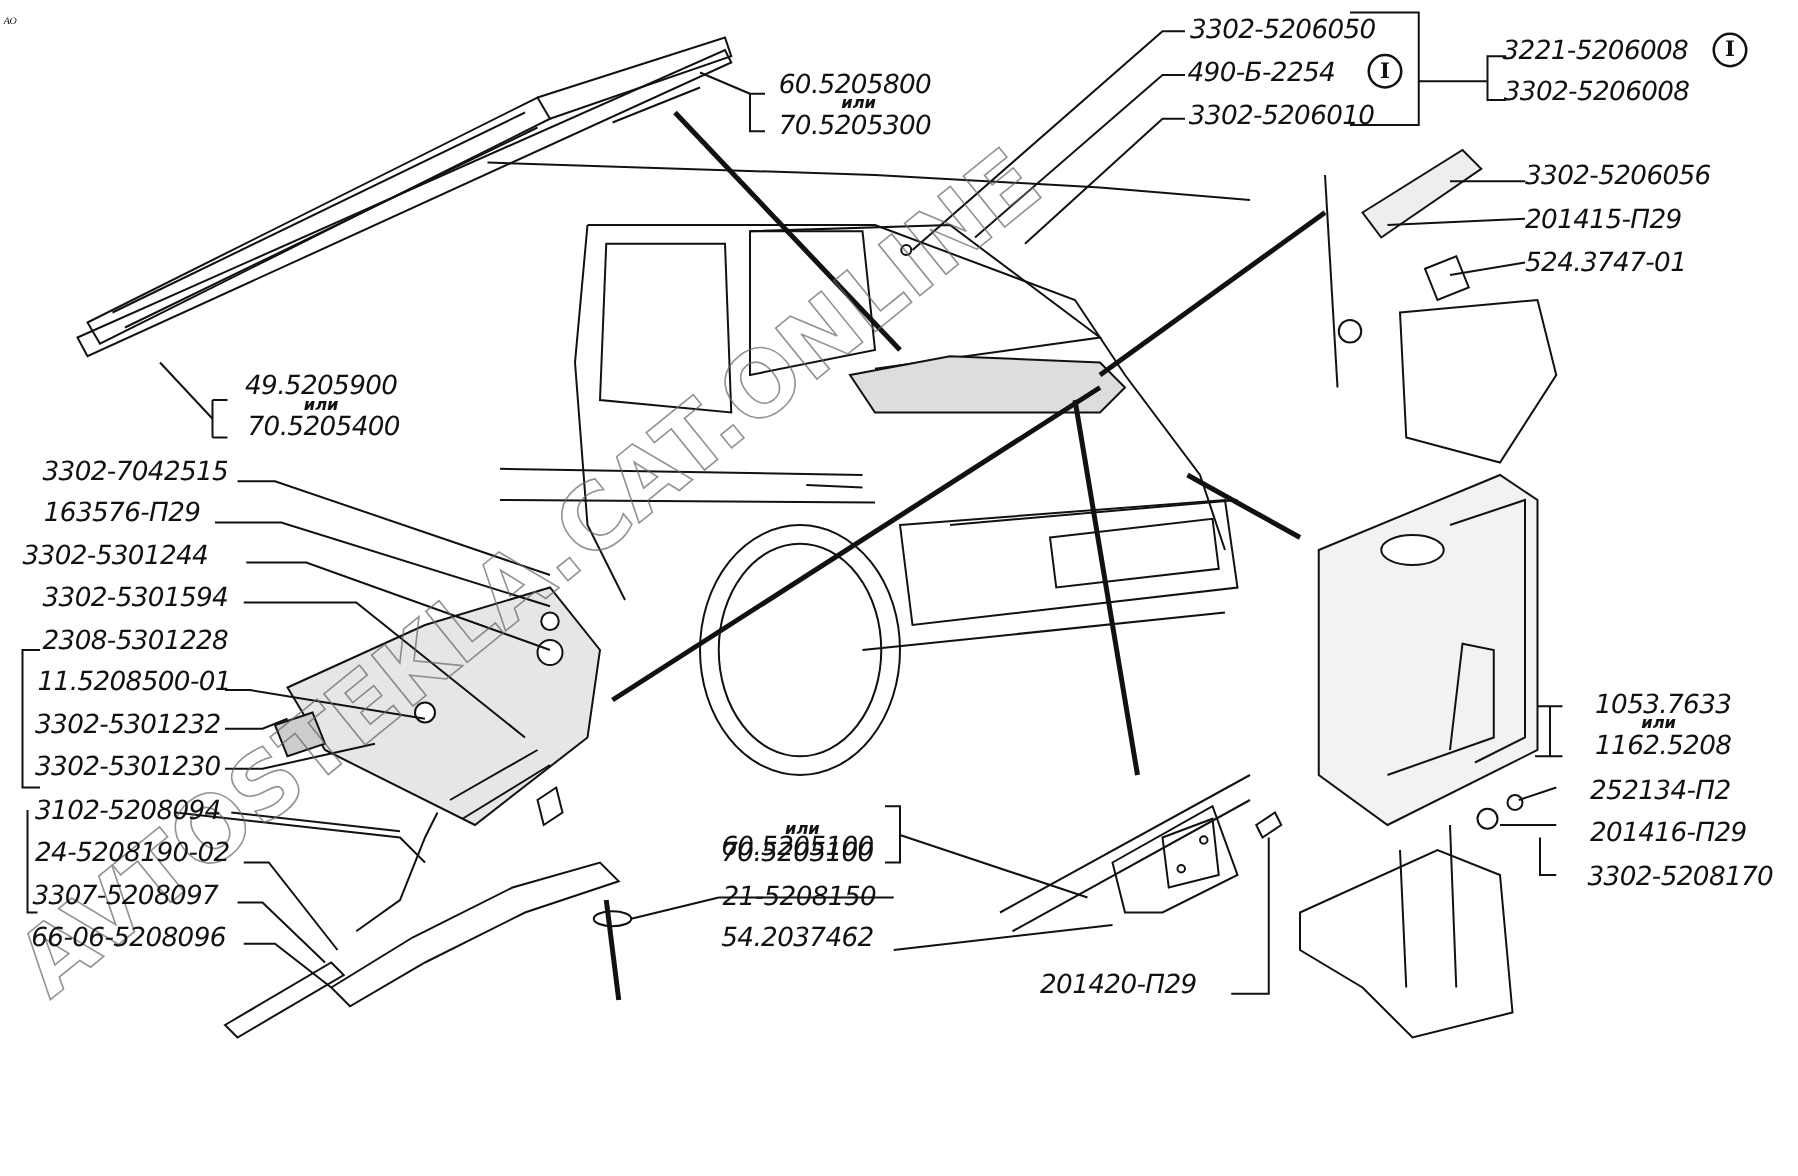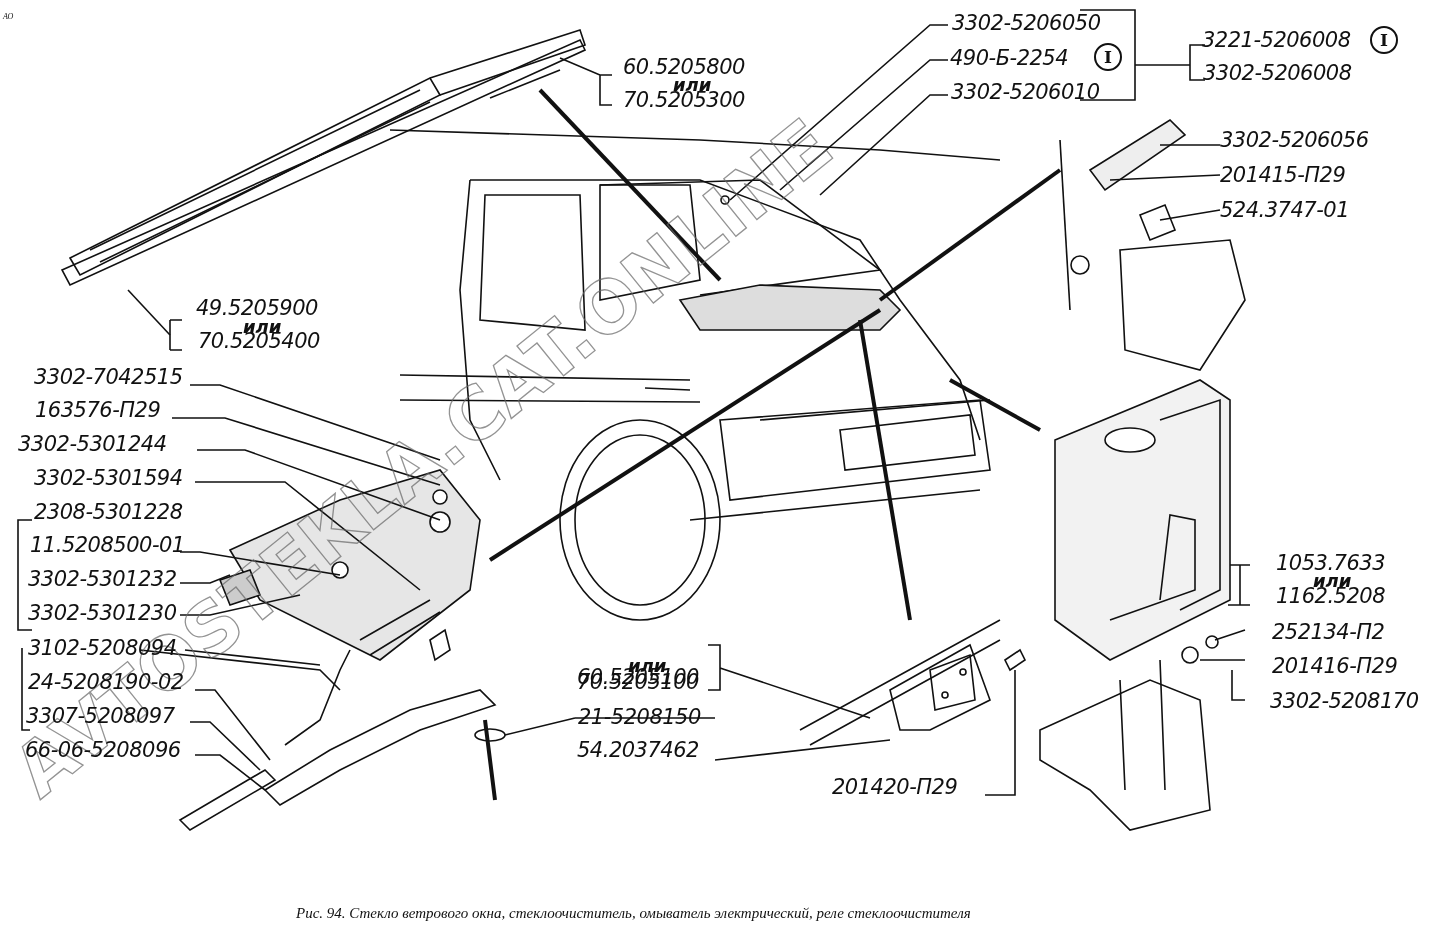--- a/index.html
+++ b/index.html
@@ -1,19 +1,19 @@
 <!DOCTYPE html>
 <html><head>
 <meta charset="utf-8">
 <style>
   html, body { margin:0; padding:0; background:#fff; }
   body { width:1438px; height:941px; position:relative; overflow:hidden; font-family:"Liberation Sans", sans-serif; }
   #stage { position:absolute; left:0; top:0; width:1438px; height:941px; }
   .lbl { position:absolute; font-family:"DejaVu Sans", sans-serif; font-style:italic; font-size:21px; color:#111; white-space:nowrap; line-height:1; letter-spacing:-0.5px; }
-  .ili { position:absolute; font-family:"DejaVu Sans", sans-serif; font-style:italic; font-weight:bold; font-size:18px; color:#111; line-height:1; }
+  .ili { position:absolute; font-family:"DejaVu Sans", sans-serif; font-style:italic; font-weight:bold; font-size:13px; color:#111; line-height:1; }
   .circ { position:absolute; width:24px; height:24px; border:2px solid #111; border-radius:50%; font-family:"DejaVu Serif", serif; font-weight:bold; font-size:17px; text-align:center; line-height:24px; color:#111; }
   .caption { position:absolute; left:296px; top:905px; font-family:"Liberation Serif", serif; font-style:italic; font-size:15px; color:#111; white-space:nowrap; }
   .corner { position:absolute; left:3px; top:12px; font-family:Liberation Serif, serif; font-style:italic; font-size:8px; color:#111; }
   svg text { font-family:"DejaVu Sans", sans-serif; }
 </style>
 </head>
 <body>
 
 <div id="stage">
 
@@ -185,14 +185,13 @@
   <span class="lbl" style="left:577px;top:740px">54.2037462</span>
   <span class="lbl" style="left:832px;top:777px">201420-П29</span>
 
   <span class="lbl" style="left:1276px;top:553px">1053.7633</span>
   <span class="ili" style="left:1313px;top:572px">или</span>
   <span class="lbl" style="left:1276px;top:586px">1162.5208</span>
   <span class="lbl" style="left:1272px;top:622px">252134-П2</span>
   <span class="lbl" style="left:1272px;top:656px">201416-П29</span>
   <span class="lbl" style="left:1270px;top:691px">3302-5208170</span>
 
-  <span class="caption">Рис. 94. Стекло ветрового окна, стеклоочиститель, омыватель электрический, реле стеклоочистителя</span>
 </div>
 
 </body></html>

